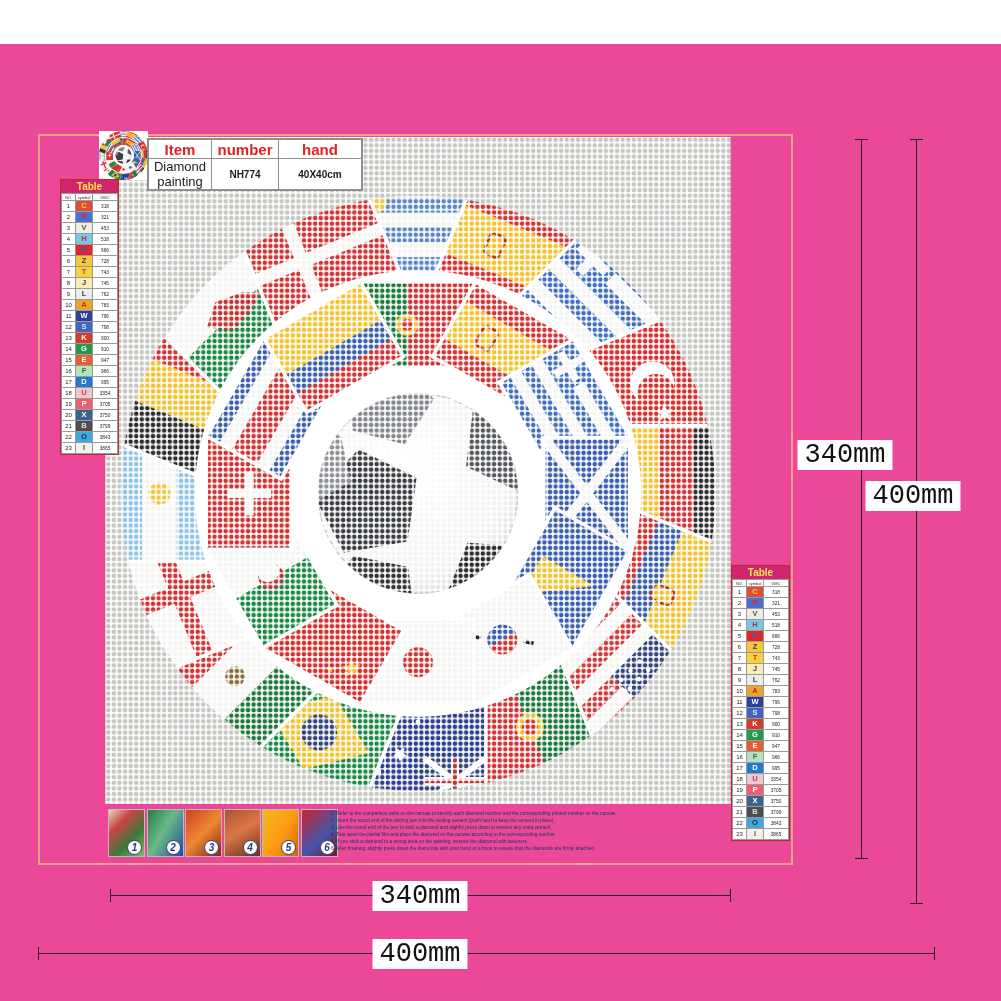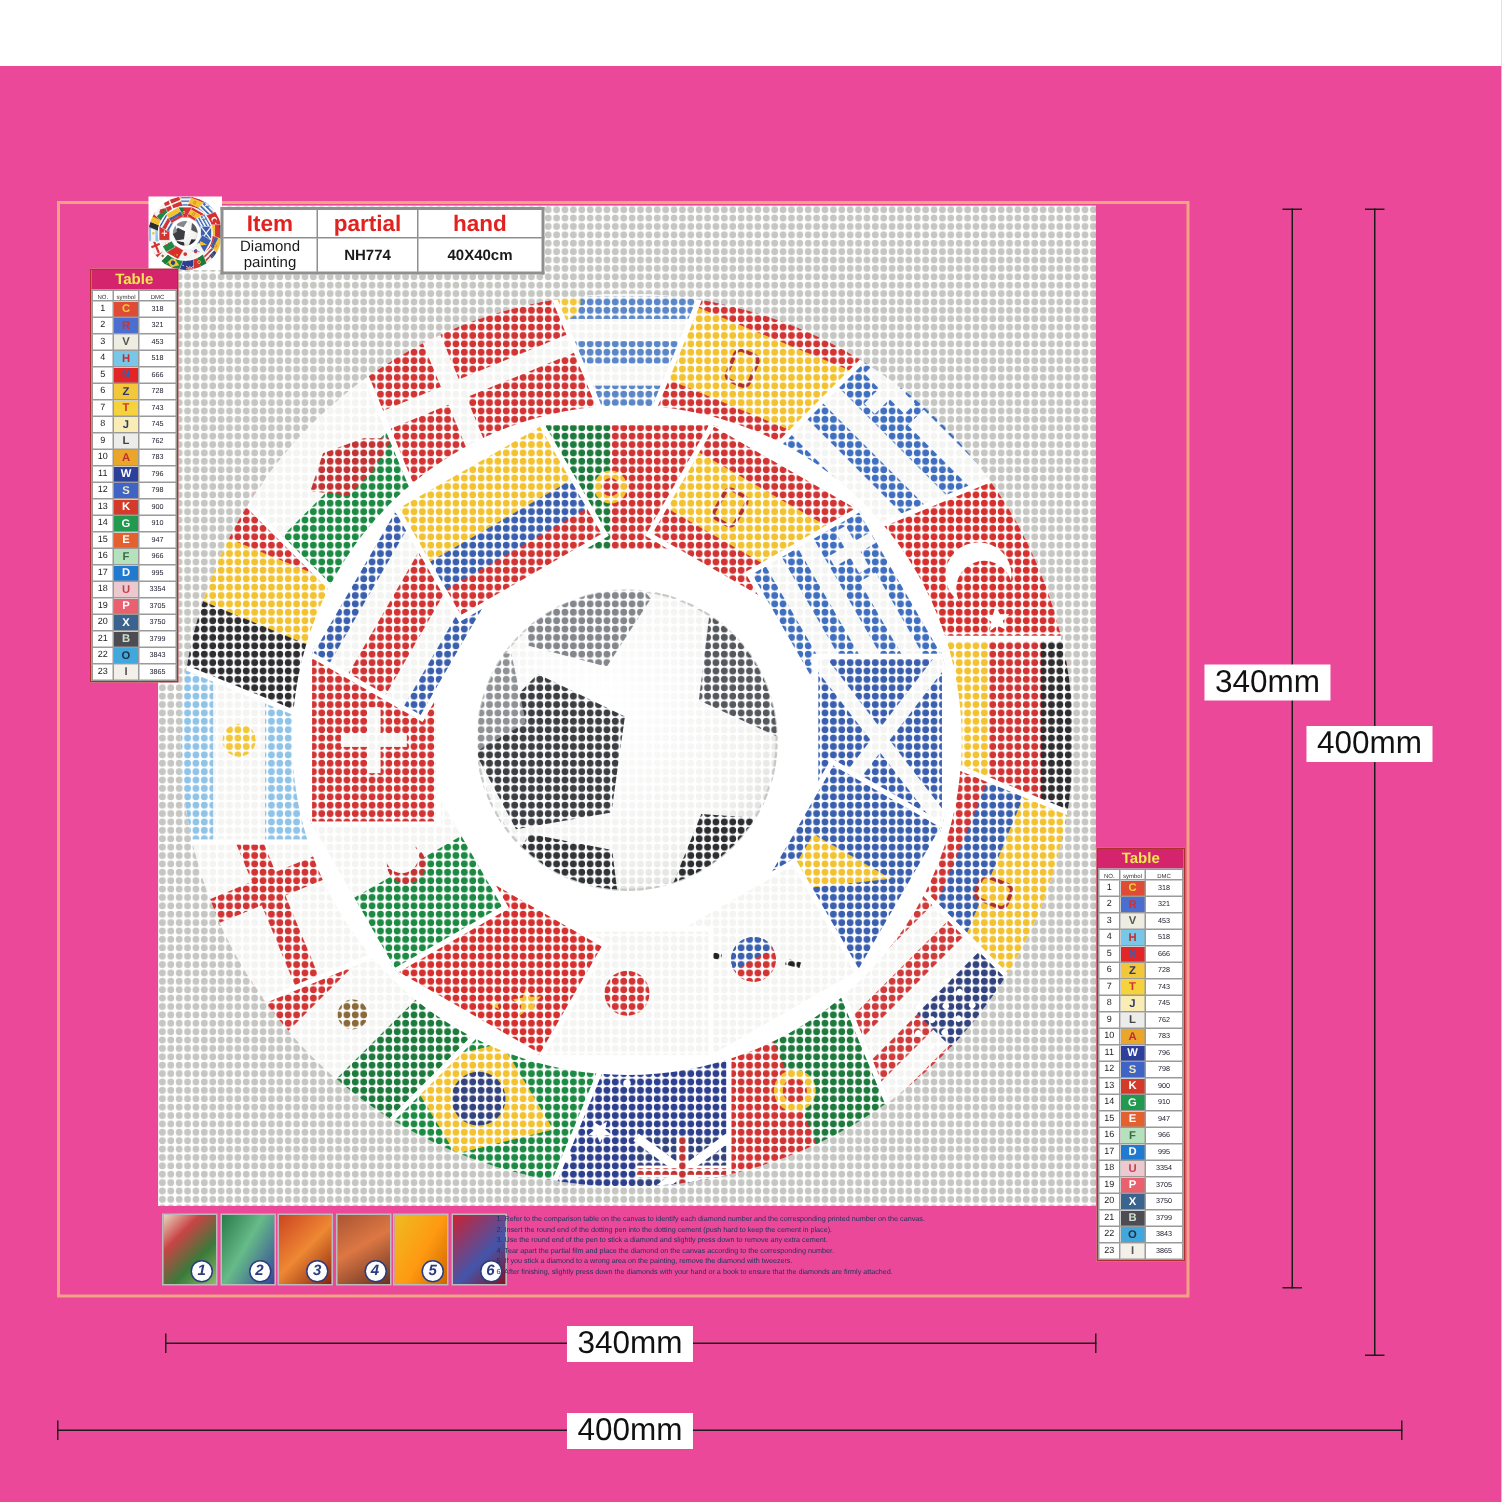--- a/index.html
+++ b/index.html
@@ -9,39 +9,39 @@
   
   #frame{left:38px;top:90px;width:751px;height:727px;border:2px solid #f2a285;}
   
   #canvas{left:105px;top:93px;width:626px;height:667px;}
   
   #hdr{left:147px;top:94px;width:214px;background:#fff;border:2px solid #8f8f8f;
        border-collapse:collapse;table-layout:fixed;}
   #hdr td{border:1px solid #8f8f8f;text-align:center;vertical-align:middle;padding:0;background:#fff;}
   #hdr .h{color:#e02220;font-weight:bold;font-size:15px;height:18px;}
   #hdr .v{color:#1a1a1a;font-size:10px;font-weight:bold;height:17px;}
-  #hdr .v.small{font-size:10px;font-weight:normal;}
+  #hdr .v.small{font-size:13px;font-weight:normal;}
   #logo{left:99px;top:87px;width:49px;height:49px;}
   
   .ctab{width:57px;background:#fff;border:1px solid #b03030;font-family:"Liberation Sans",sans-serif;}
   .ctab .title{background:#d4246e;color:#f2e94e;font-weight:bold;font-size:10px;text-align:center;
                height:13px;line-height:13px;}
   .ctab table{border-collapse:collapse;width:100%;table-layout:fixed;}
   .ctab td,.ctab th{border:0.5px solid #9a9a9a;padding:0;text-align:center;overflow:hidden;}
   .ctab th{font-size:4px;height:6px;color:#333;font-weight:normal;}
   .ctab .no{font-size:6px;color:#222;height:10px;}
   .ctab .sym{font-size:7.5px;font-weight:bold;line-height:10px;}
   .ctab .code{font-size:4.8px;color:#223;}
   #ctabL{left:60px;top:135px;}
   #ctabR{left:731px;top:521px;}
   
   .dimv{width:1px;background:#1c1c1c;}
   .dimh{height:1px;background:#1c1c1c;}
-  .dimlab{font-size:21px;color:#111;background:#fff;padding:0 7px;white-space:nowrap;
-          transform:translate(-50%,-50%);}
+  .dimlab{font-size:27px;color:#111;background:#fff;padding:0 7px;white-space:nowrap;
+          transform:translate(-50%,-50%);font-family:Liberation Mono, monospace;}
   
   #steps{left:108px;top:765px;height:46px;display:flex;gap:1.5px;}
   .step{position:relative;width:35px;height:46px;border:0.5px solid #bbb;}
   .step .num{position:absolute;right:2px;bottom:1px;width:13px;height:13px;border-radius:50%;
              background:#fdfdfd;border:1px solid #2b3c7e;color:#2b3c7e;font-size:10px;font-weight:bold;
              text-align:center;line-height:13px;font-style:italic;}
   .s1{background:linear-gradient(135deg,#e8d5c0 0%,#c84444 30%,#3a7a3a 65%,#8cbb66 100%);}
   .s2{background:linear-gradient(120deg,#2a7a4a 0%,#66bb88 45%,#334499 100%);}
   .s3{background:linear-gradient(135deg,#cc4422 0%,#ee8833 50%,#882211 100%);}
   .s4{background:linear-gradient(150deg,#aa5533 0%,#dd7744 45%,#663322 100%);}
@@ -587,21 +587,21 @@
         <polygon points="423.3,263.5 450.6,312.8 412.2,354.1 361.0,330.3 367.9,274.3" fill="#55595e"></polygon>
         <polygon points="418.9,410.2 432.5,465.0 384.7,494.9 341.4,458.6 362.6,406.3" fill="#2c2e31"></polygon>
         <polygon points="247.7,419.5 303.1,430.3 310.0,486.3 258.8,510.1 220.4,468.8" fill="#323538"></polygon>
         <polygon points="189.0,294.4 235.8,299.3 245.5,345.3 204.8,368.8 169.9,337.3" fill="#8e9296"></polygon>
       </g>
     </svg>
   <table class="abs" id="hdr">
     <tbody>
         <tr>
       <td class="h" style="width:62px">Item</td>
-      <td class="h" style="width:66px">partial</td>
+      <td class="h" style="width:66px">number</td>
       <td class="h" style="width:82px">hand</td>
     </tr>
     <tr>
       <td class="v small">Diamond painting</td>
       <td class="v">NH774</td>
       <td class="v">40X40cm</td>
     </tr>
   </tbody>
     </table>
 

